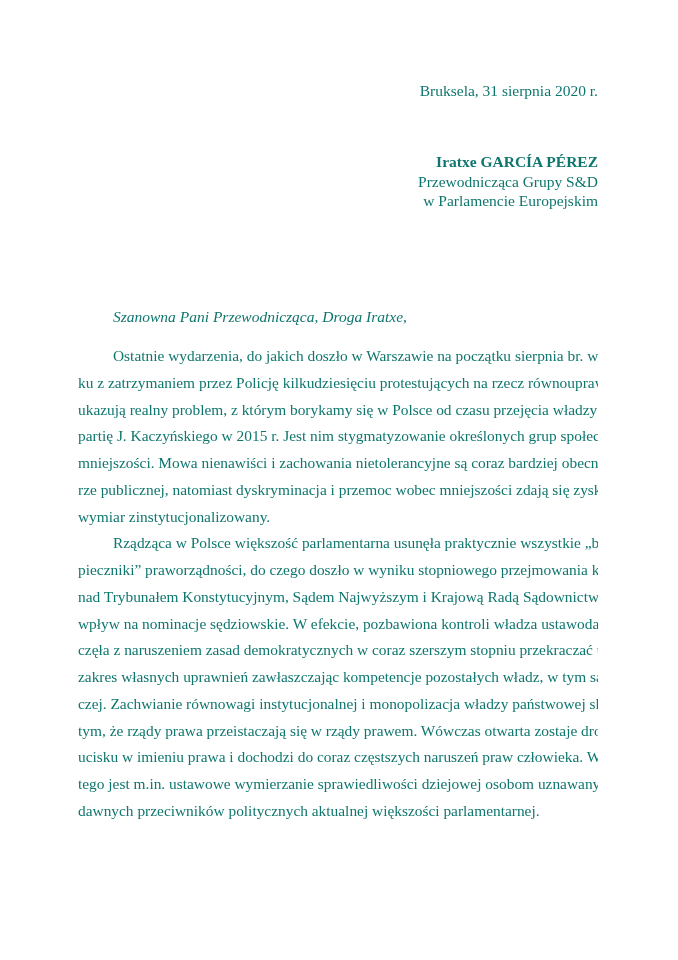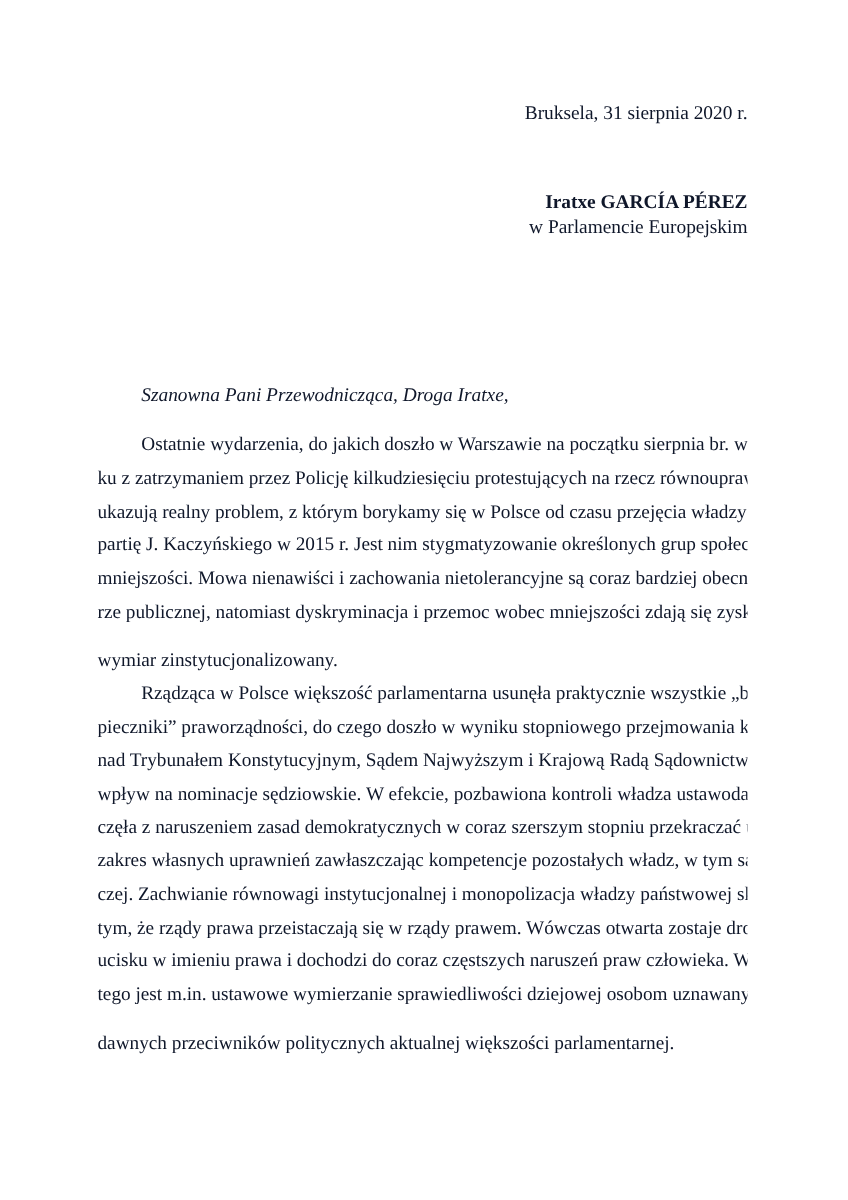--- a/index.html
+++ b/index.html
@@ -7,21 +7,21 @@
     padding: 0;
     background: #ffffff;
   }
   .page {
     position: relative;
     width: 678px;
     height: 960px;
     background: #ffffff;
     overflow: hidden;
     font-family: "Liberation Serif", serif;
-    color: #0f172a;
+    color: #0f766e;
     -webkit-font-smoothing: antialiased;
   }
   .date-line {
     position: absolute;
     top: 81px;
     right: 80px;
     font-size: 15.5px;
     line-height: 20px;
     white-space: nowrap;
   }
@@ -58,32 +58,32 @@
     text-align: justify;
     text-align-last: justify;
     white-space: nowrap;
   }
   .letter-body .line.first {
     text-indent: 35px;
   }
   .letter-body .line.last {
     text-align: left;
     text-align-last: left;
-    margin-top: 12px;
   }
 </style>
 </head>
 <body>
 
 <div class="page">
 
   <div class="date-line">Bruksela, 31 sierpnia 2020 r.</div>
 
   <div class="recipient-block">
     <div class="recipient-name">Iratxe GARCÍA PÉREZ</div>
+    <div class="recipient-title">Przewodnicząca Grupy S&amp;D</div>
     <div class="recipient-org">w Parlamencie Europejskim</div>
   </div>
 
   <div class="salutation">Szanowna Pani Przewodnicząca, Droga Iratxe,</div>
 
   <div class="letter-body">
       <div class="line first">Ostatnie wydarzenia, do jakich doszło w Warszawie na początku sierpnia br. w związ-</div>
       <div class="line">ku z zatrzymaniem przez Policję kilkudziesięciu protestujących na rzecz równouprawnienia</div>
       <div class="line">ukazują realny problem, z którym borykamy się w Polsce od czasu przejęcia władzy przez</div>
       <div class="line">partię J. Kaczyńskiego w 2015 r. Jest nim stygmatyzowanie określonych grup społecznych i</div>

